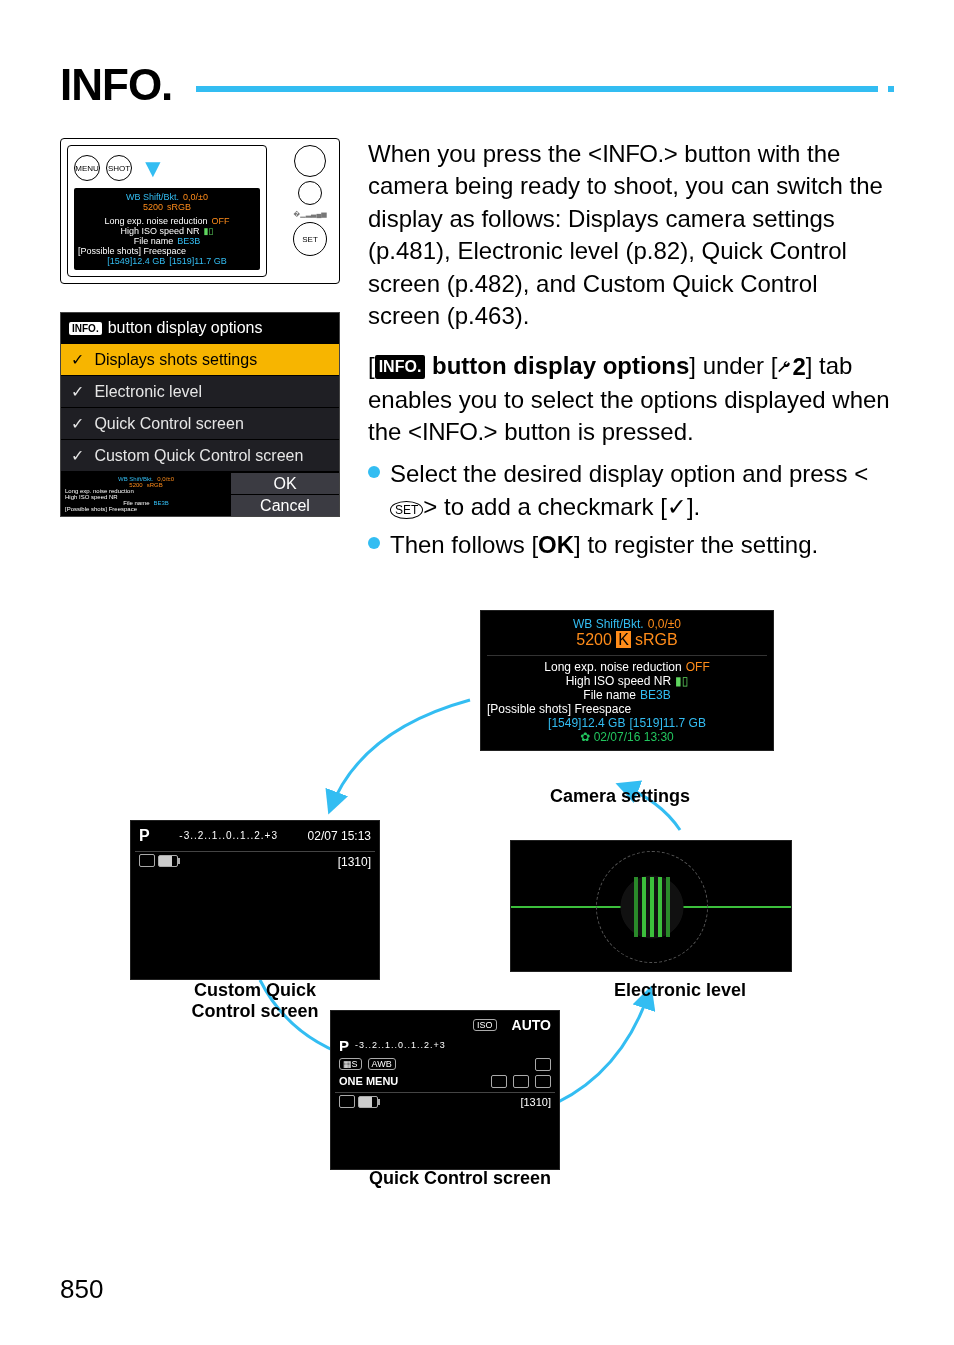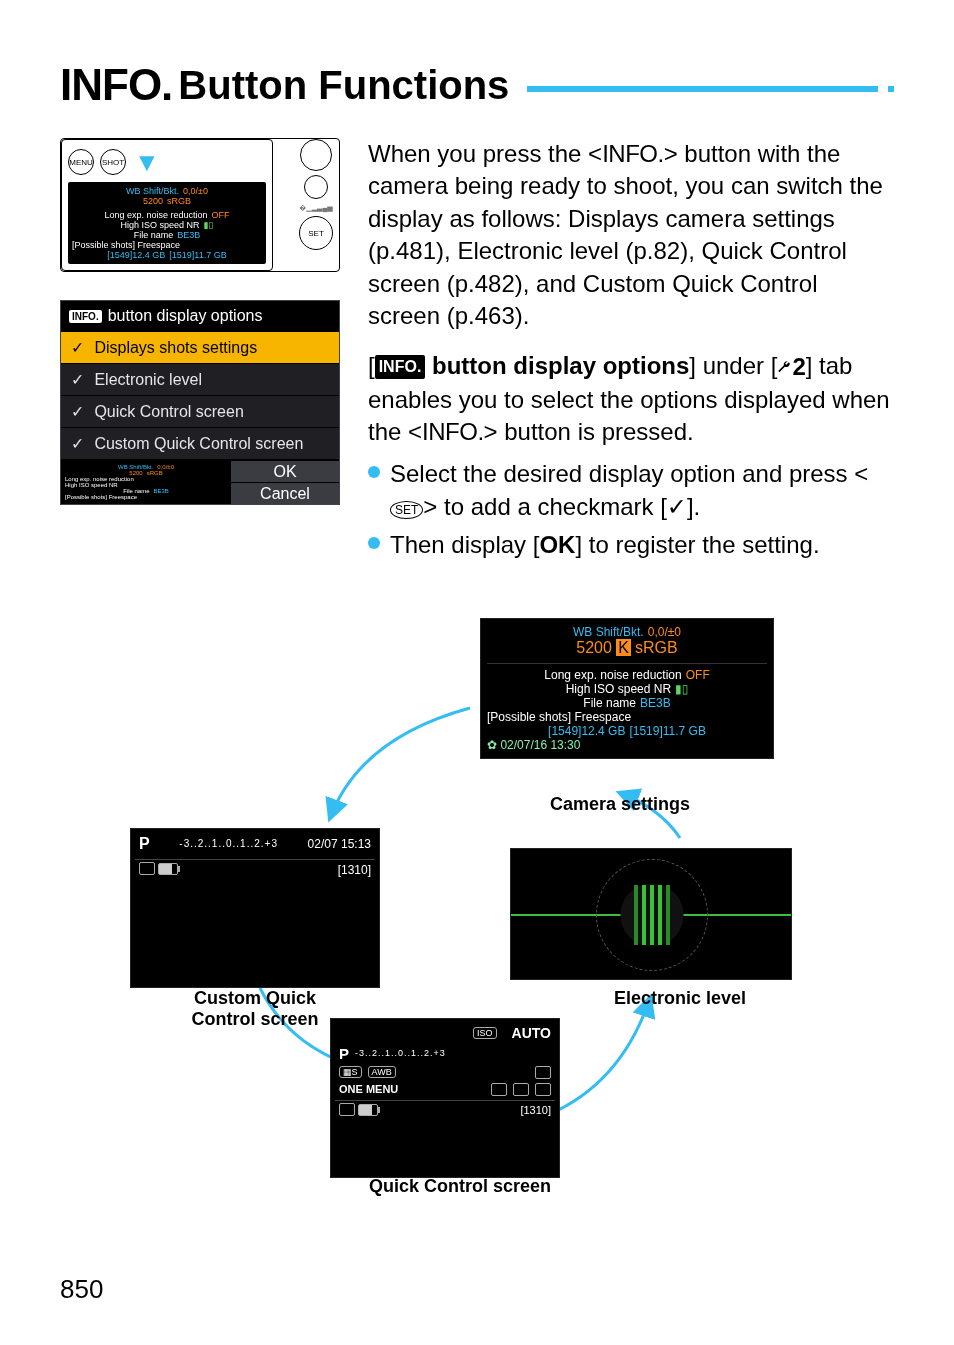--- a/index.html
+++ b/index.html
@@ -9,21 +9,21 @@
   .h-info{font-family:"Arial Narrow",Arial,sans-serif;font-weight:700;font-size:44px;letter-spacing:-1px;margin-right:6px}
   .h-text{font-weight:700;font-size:40px}
   .h-rule{flex:1;height:6px;background:#33bdf2;margin-left:18px;margin-top:8px}
   .h-gap{width:6px;height:6px;background:#fff;margin-left:4px;margin-top:8px}
   .h-tick{width:6px;height:6px;background:#33bdf2;margin-left:0;margin-top:8px}
   
   .intro{display:flex;gap:28px;align-items:flex-start}
   .left-col{width:280px;flex:0 0 280px}
   .right-col{flex:1;font-size:24px;line-height:1.35}
   
-  .cam{border:1px solid #000;border-radius:4px;display:flex;gap:20px;background:#fff}
+  .cam{border:1px solid #000;border-radius:4px;padding:6px;display:flex;gap:20px;background:#fff}
   .cam-body{flex:1;position:relative;border:1px solid #000;border-radius:4px;padding:6px}
   .cam-top{height:32px;display:flex;gap:6px;align-items:center;margin-bottom:4px}
   .knob{width:24px;height:24px;border:1px solid #000;border-radius:50%;font-size:8px;display:flex;align-items:center;justify-content:center}
   .arrow-down{color:#33bdf2;font-size:26px;line-height:20px;margin-left:2px}
   .lcd{background:#000;color:#fff;font-size:9px;padding:4px;border-radius:2px}
   .lcd-row{display:flex;justify-content:center;gap:4px}
   .org{color:#ff8c1a}
   .cyn{color:#33bdf2}
   .grn{color:#5fd65f}
   .cam-side{width:46px;display:flex;flex-direction:column;gap:4px;align-items:center;font-size:9px}
@@ -37,21 +37,21 @@
   .chk{font-size:16px}
   .menu-bot{display:flex;background:#1f1f24;border-top:1px solid #000}
   .menu-thumb{flex:1;background:#000;color:#fff;font-size:6px;padding:4px}
   .menu-btns{width:108px;display:flex;flex-direction:column}
   .menu-btn{flex:1;background:#3b3b42;color:#fff;display:flex;align-items:center;justify-content:center;font-size:16px;border-top:1px solid #000}
   
   .info-inline{font-family:"Arial Narrow",Arial,sans-serif;letter-spacing:-0.5px}
   .set-ring{display:inline-block;border:1px solid #000;border-radius:50%;font-size:12px;padding:0 4px;line-height:16px;vertical-align:1px}
   .tab2{display:inline-flex;align-items:center;gap:1px;font-weight:700}
   .wrench{display:inline-block;width:14px;height:14px;vertical-align:-1px}
-  .bullets{margin:10px 0 16px 0;padding:0;list-style:none}
+  .bullets{margin:10px 0 8px 0;padding:0;list-style:none}
   .bullets li{display:flex;gap:10px;margin-bottom:6px}
   .dot{width:12px;height:12px;border-radius:50%;background:#33bdf2;margin-top:8px;flex:0 0 12px}
   .inv-info{display:inline-block;background:#000;color:#fff;font-size:16px;font-weight:700;padding:1px 4px;border-radius:2px;vertical-align:2px}
   
   .diagram{position:relative;margin-top:40px;height:600px}
   .dsvg{position:absolute;left:0;top:0;width:100%;height:100%;pointer-events:none}
   .panel{position:absolute;background:#000;color:#fff;font-size:12px;border:1px solid #222}
   .cap{position:absolute;font-weight:700;font-size:18px;text-align:center}
   
   #p-cs{left:420px;top:0;width:280px;padding:6px}
@@ -86,21 +86,20 @@
   
   .pn{position:absolute;left:60px;bottom:40px;font-size:26px}
 </style>
 </head>
 <body>
 
 <div class="page">
 
   <div class="h-row">
     <span class="h-info">INFO.</span>
-    <span class="h-text">Button Functions</span>
     <span class="h-rule"></span>
     <span class="h-gap"></span>
       <span class="h-tick"></span>
   </div>
 
   <div class="intro">
     <div class="left-col">
 
       <div class="cam">
         <div class="cam-body">
@@ -208,21 +207,21 @@
       <ul class="bullets">
         <li>
             <span class="dot"></span>
           <span>
             <span>Select the desired display option and press &lt;</span><span class="set-ring">SET</span><span>&gt; to add a checkmark [</span><span>✓</span><span>].</span>
           </span>
         </li>
         <li>
             <span class="dot"></span>
           <span>
-            <span>Then display [</span><b>OK</b><span>] to register the setting.</span>
+            <span>Then follows [</span><b>OK</b><span>] to register the setting.</span>
           </span>
         </li>
       </ul>
     </div>
   </div>
 
   <div class="diagram">
     <svg class="dsvg" viewBox="0 0 834 600">
       <defs>
         <marker id="ah" viewBox="0 0 10 10" refX="8" refY="5" markerWidth="8" markerHeight="8" orient="auto">
@@ -257,21 +256,21 @@
         </div>
       <div class="lcd-row">
           <span>File name</span>
           <span class="cyn">BE3B</span>
         </div>
       <div>[Possible shots] Freespace</div>
       <div class="lcd-row">
           <span class="cyn">[1549]12.4 GB</span>
           <span class="cyn">[1519]11.7 GB</span>
         </div>
-      <div style="text-align:left;color:#86efac">✿ <span>02/07/16 13:30</span></div>
+      <div style="text-align:center;color:#22c55e">✿ <span>02/07/16 13:30</span></div>
     </div>
     <div id="cap-cs" class="cap">Camera settings</div>
 
     <div id="p-el" class="panel">
       <div class="el-wrap">
         <div class="el-line"></div>
         <div class="el-dial">
             <div class="el-scale"></div>
           </div>
       </div>

